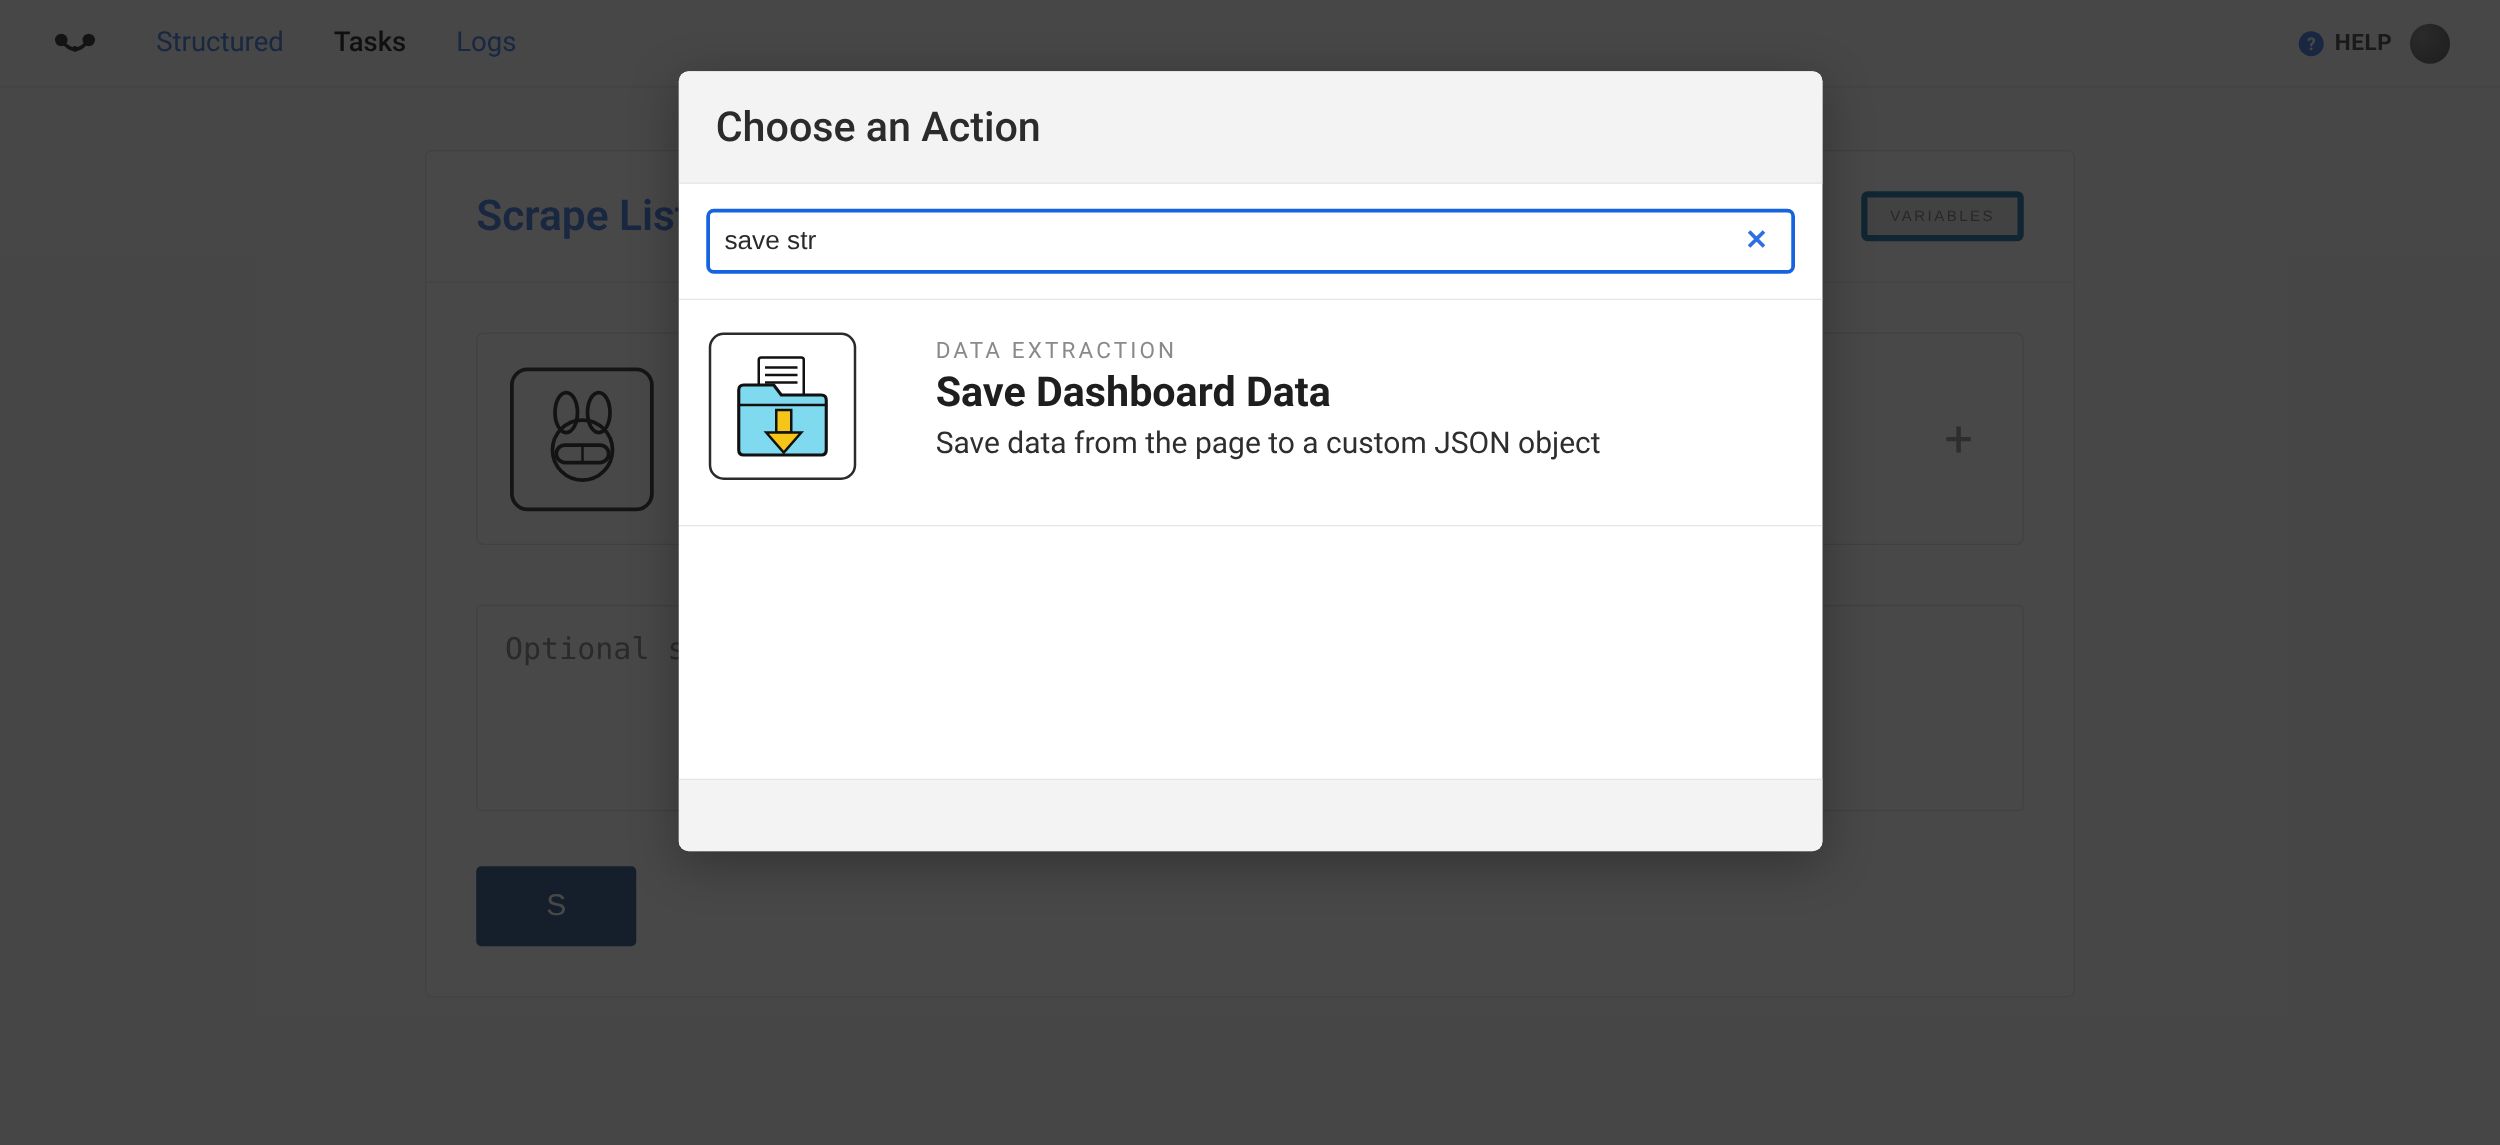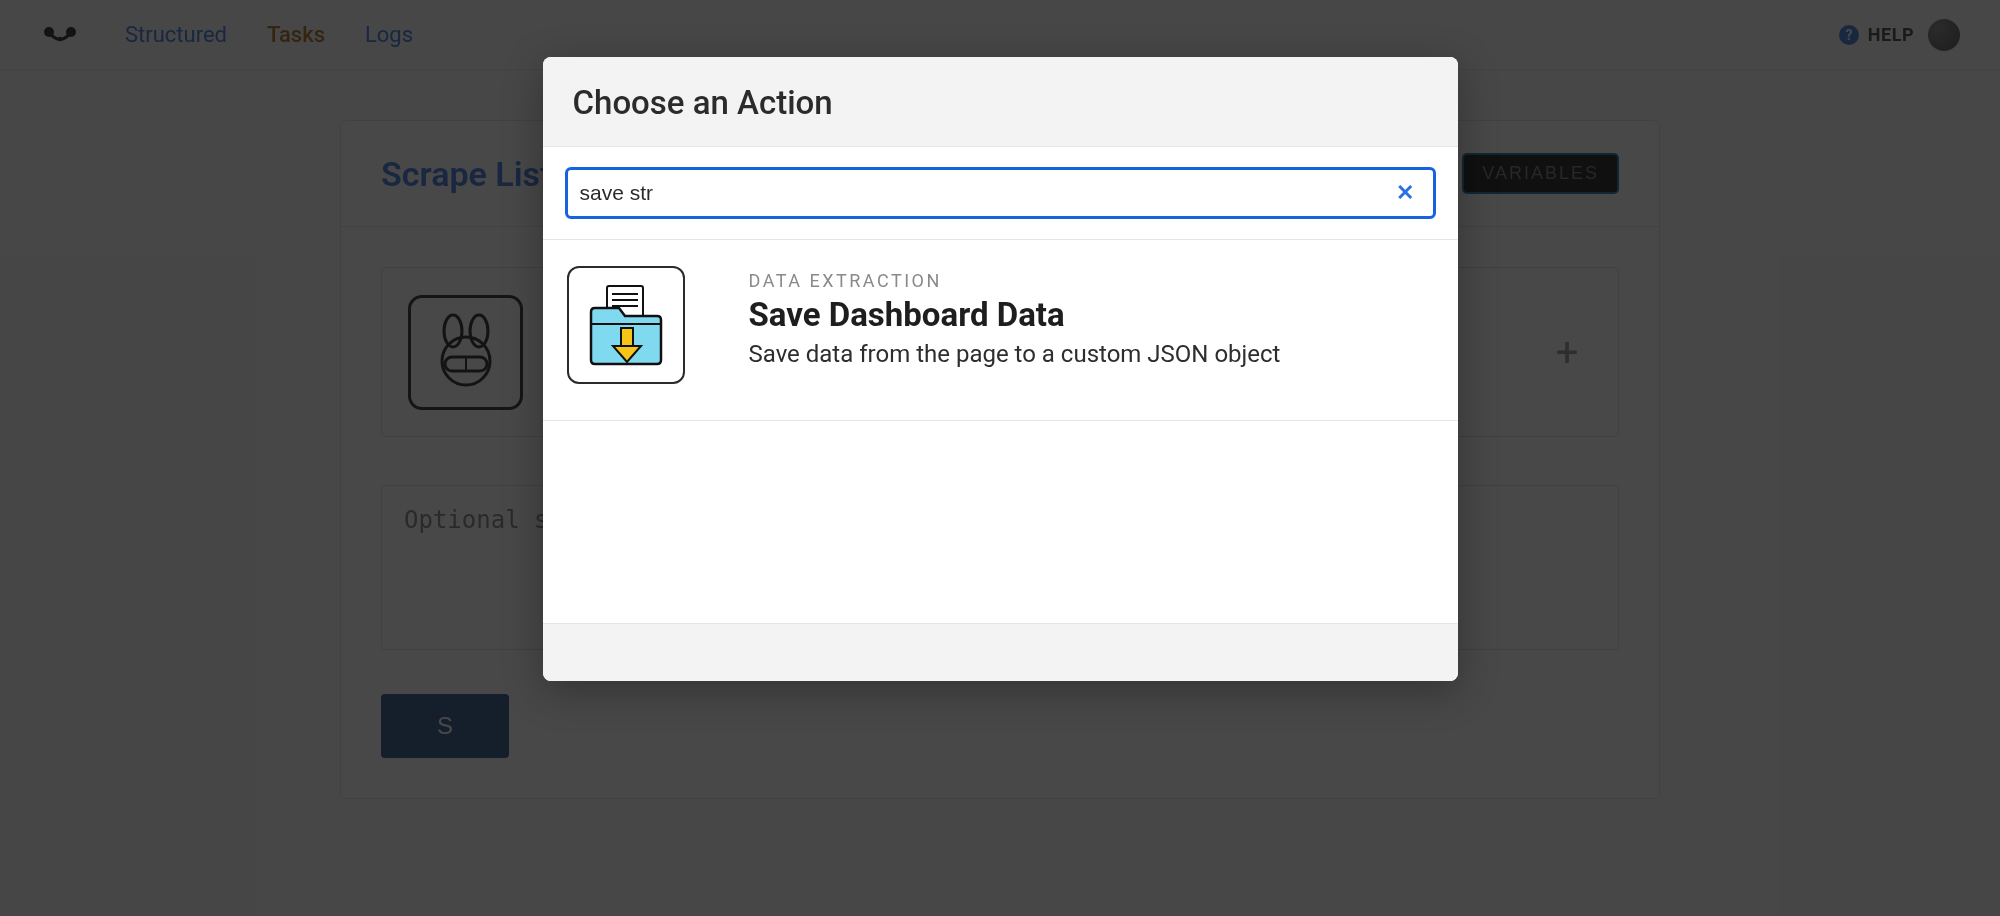--- a/index.html
+++ b/index.html
@@ -20,21 +20,21 @@
   padding: 0 40px;
   border-bottom: 1px solid #e4e4e4;
 }
 .logo {
   width: 40px; height: 40px;
   display: flex; align-items: center; justify-content: center;
   margin-right: 45px;
 }
 .nav-links { display: flex; gap: 40px; }
 .nav-link { font-size: 22px; color: #2a68e0; cursor: pointer; }
-.nav-link.active { color: #a16207; font-weight: 500; }
+.nav-link.active { color: #000000; font-weight: 500; }
 .nav-right { margin-left: auto; display: flex; align-items: center; gap: 14px; }
 .help-wrap { display:flex; align-items:center; gap:8px; cursor:pointer; }
 .help-text { font-size: 18px; font-weight: 700; color: #2e2e2e; letter-spacing: .5px; }
 .avatar { width: 32px; height: 32px; border-radius: 50%; background: radial-gradient(circle at 30% 30%, #7a7a7a, #3d3d3d); }
 
 
 .page {
   padding: 50px;
 }
 .card {
@@ -51,27 +51,27 @@
   align-items: center;
   border-bottom: 1px solid #e5e5e5;
 }
 .card-title {
   font-size: 34px;
   color: #2a68e0;
   font-weight: 600;
 }
 .variables-btn {
   margin-left: auto;
-  border: 2px solid #0369a1;
+  border: 5px solid #0369a1;
   border-radius: 5px;
   padding: 8px 18px;
-  font-size: 18px;
+  font-size: 12px;
   letter-spacing: 2px;
   color: #6b6b6b;
-  background: #000000;
+  background: #e5e5e5;
   cursor: pointer;
 }
 .card-body { padding: 40px; }
 .step-row {
   border: 1px solid #d9d9d9;
   border-radius: 6px;
   height: 170px;
   display: flex;
   align-items: center;
   padding: 0 26px;

